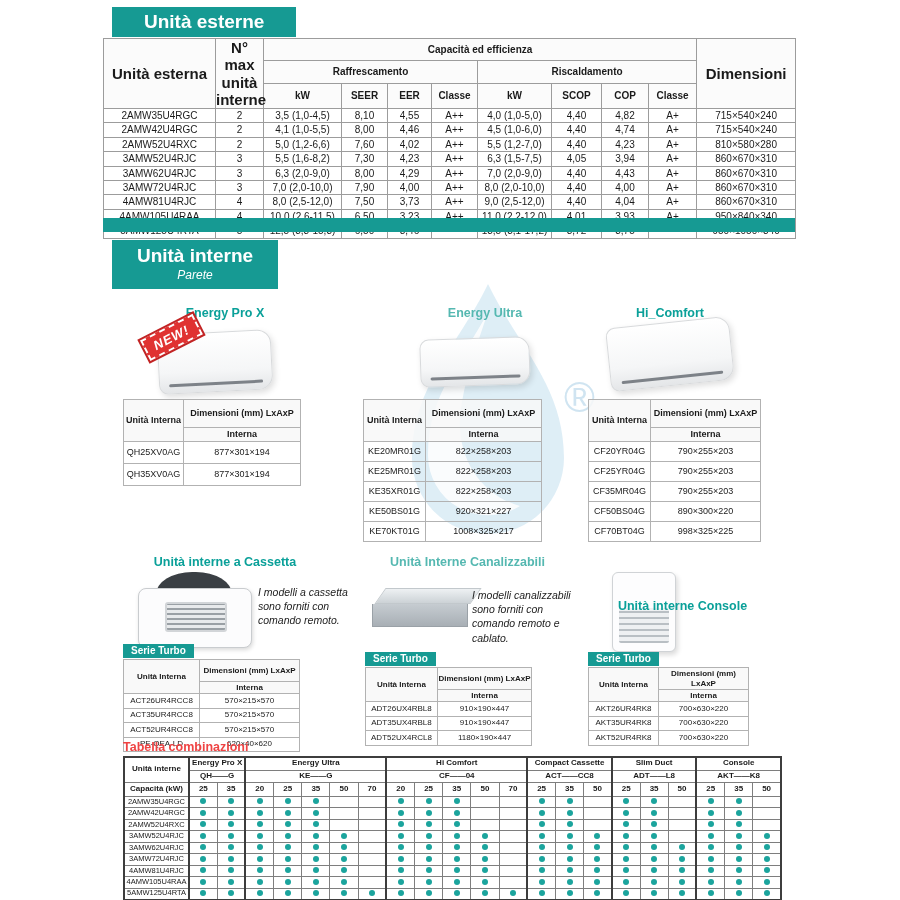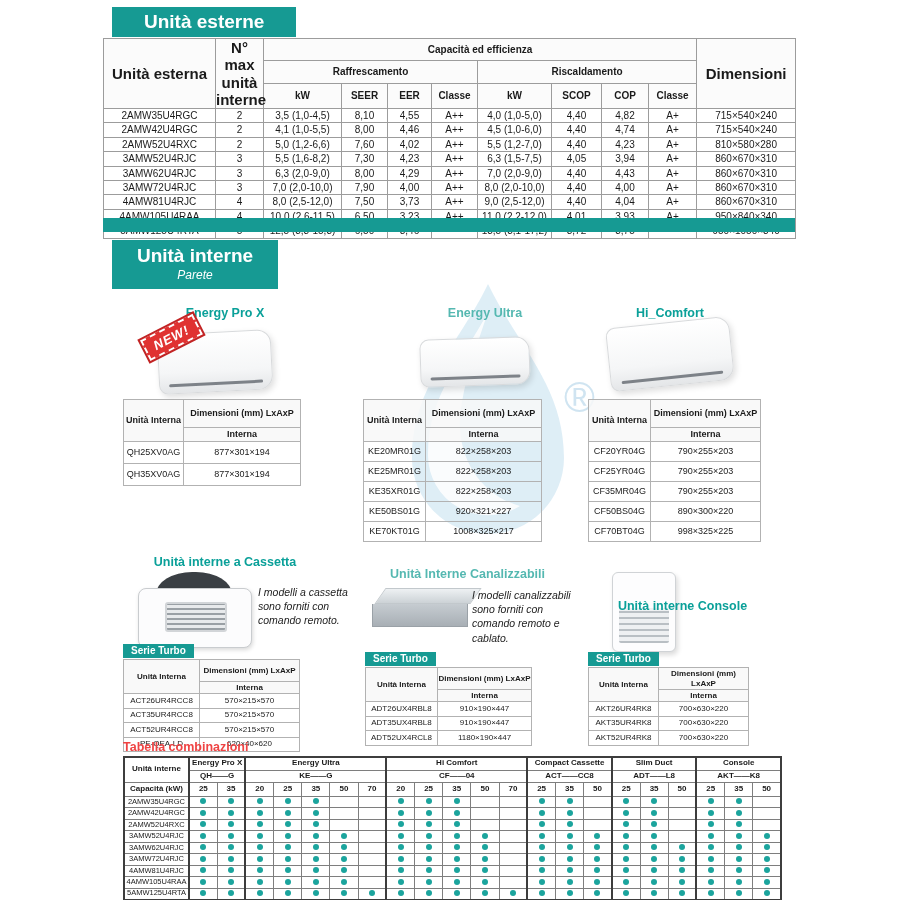--- a/index.html
+++ b/index.html
@@ -367,21 +367,21 @@
           <td>890×300×220</td>
         </tr>
         <tr>
           <td>CF70BT04G</td>
           <td>998×325×225</td>
         </tr>
       </tbody>
   </table>
 
   <div class="ptitle t-teal" style="left:125px;top:555px;width:200px;">Unità interne a Cassetta</div>
-  <div class="ptitle t-teal-light" style="left:360px;top:555px;width:215px;margin-top:12px;">Unità Interne Canalizzabili</div>
+  <div class="ptitle t-teal-light" style="left:360px;top:555px;width:215px;">Unità Interne Canalizzabili</div>
   <div class="ptitle t-teal" style="left:595px;top:555px;width:175px;margin-top:44px;">Unità interne Console</div>
 
   <div class="img-cassette">
     <div class="dome"></div>
       <div class="panel"></div>
       <div class="grille"></div>
   </div>
   <div class="img-duct">
     <div class="top"></div>
       <div class="front"></div>

